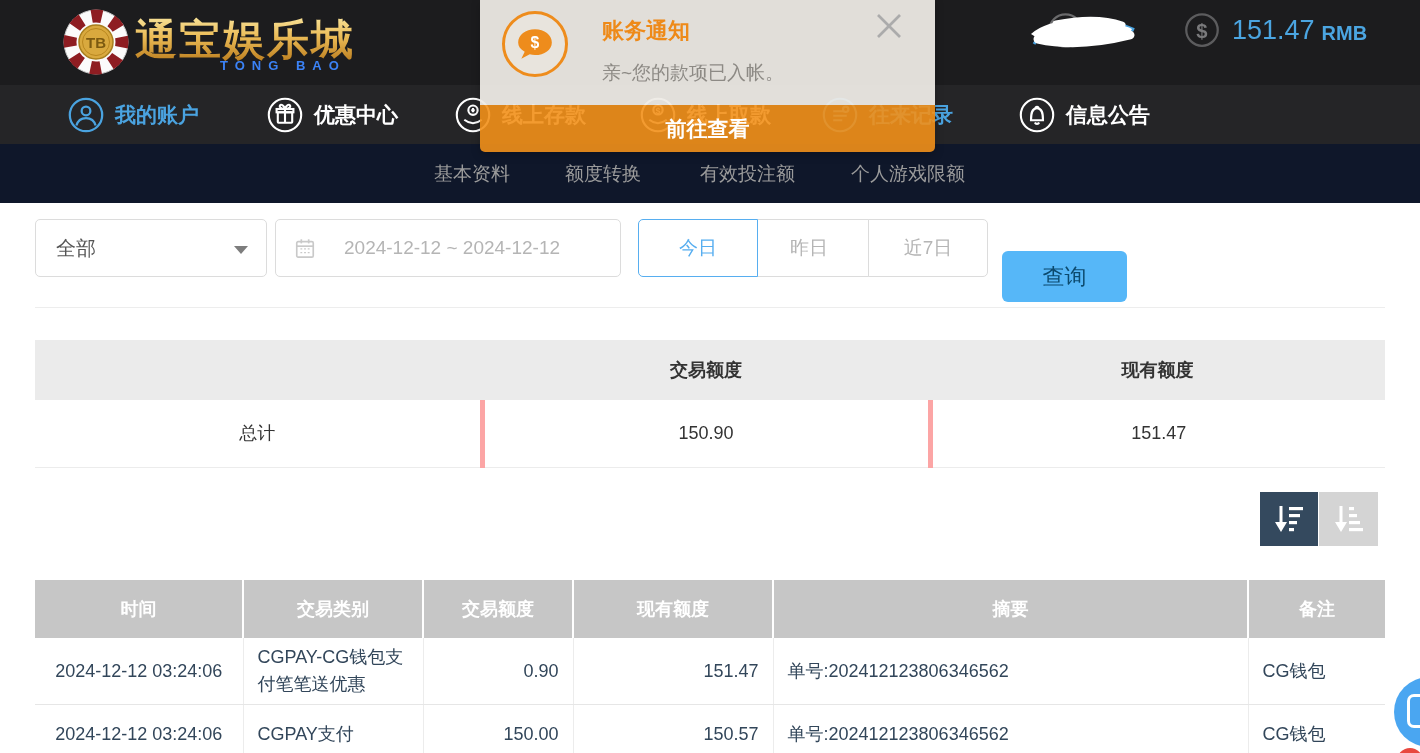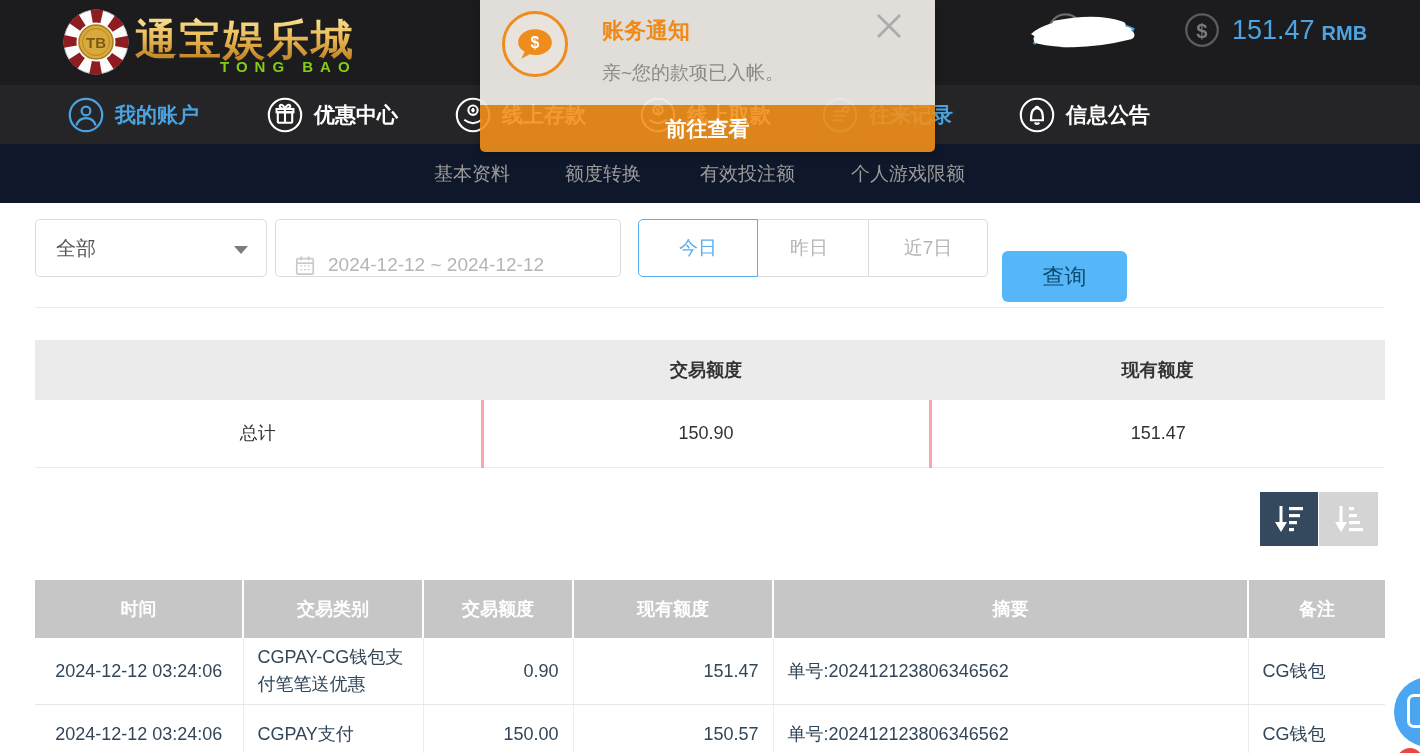--- a/index.html
+++ b/index.html
@@ -5,22 +5,22 @@
   * { box-sizing: border-box; margin: 0; padding: 0; }
   body { background:#fff; font-family:"Liberation Sans","DejaVu Sans",sans-serif; }
   .screen { position:relative; width:1420px; height:753px; overflow:hidden; background:#fff; }
 
   
   .topbar { position:absolute; left:0; top:0; width:1420px; height:85px; background:#1c1c1e;text-align:center; }
   .logo { position:absolute; left:62px; top:8px; display:flex; align-items:flex-start; cursor:pointer; }
   .brand { position:absolute; left:135px; top:12px; font-size:42px; font-weight:bold; letter-spacing:2px;
            background:linear-gradient(180deg,#fceca9 0%,#eaba55 45%,#b06f12 100%);
            -webkit-background-clip:text; background-clip:text; color:transparent; white-space:nowrap; }
-  .brand-sub { position:absolute; left:220px; top:58px; font-size:15px; font-weight:bold;
-               letter-spacing:7px; color:#84cc16; }
+  .brand-sub { position:absolute; left:220px; top:58px; font-size:13px; font-weight:bold;
+               letter-spacing:7px; color:#3b82f6; }
   .user-area { position:absolute; left:990px; top:12px; width:150px; height:42px; cursor:pointer; }
   .redact-svg { position:absolute; left:36px; top:0; }
   .balance { position:absolute; left:1184px; top:12px; display:flex; align-items:center; }
   .balance-amount { font-size:27px; color:#4ba5e1; margin-left:12px; font-weight:500; }
   .balance-cur { font-size:20px; color:#4ba5e1; margin-left:7px; margin-top:7px; font-weight:bold; }
 
   
   .navbar { position:absolute; left:0; top:85px; width:1420px; height:59px; background:#252527; }
   .nav-item { position:absolute; top:0; height:59px; display:flex; align-items:center; gap:11px;
               font-size:21px; font-weight:bold; color:#fff; cursor:pointer; white-space:nowrap; }
@@ -31,41 +31,41 @@
   .subnav { position:absolute; left:0; top:144px; width:1420px; height:59px; background:#0f172a; }
   .subnav-item { position:absolute; top:0; height:59px; display:flex; align-items:center;
                  font-size:19px; color:#9b9b9b; cursor:pointer; white-space:nowrap; }
 
   
   .box { position:absolute; background:#fff; border:1px solid #dcdcdc; border-radius:5px; }
   .type-select { left:35px; top:219px; width:232px; height:58px; display:flex; align-items:center;
                  padding:0 20px; font-size:20px; color:#555; cursor:pointer; }
   .caret { position:absolute; right:18px; top:26px; width:0; height:0;
            border-left:7px solid transparent; border-right:7px solid transparent; border-top:8px solid #7d7d7d; }
-  .date-box { left:275px; top:219px; width:346px; height:58px; display:flex; align-items:flex-end;
-              gap:12px; padding:0 18px; cursor:pointer; }
+  .date-box { left:275px; top:219px; width:346px; height:58px; display:flex; align-items:center;
+              gap:28px; padding:0 18px; cursor:pointer; }
   .date-text { font-size:19px; color:#b5b5b5; white-space:nowrap; }
   .range-group { position:absolute; left:630px; top:219px; width:358px; height:58px; }
   .range-btn { position:absolute; top:0; height:58px; width:120px; background:#fff; border:1px solid #dcdcdc;
                display:flex; align-items:center; justify-content:center; font-size:19px; color:#b5b5b5; cursor:pointer; }
   .range-btn.r0 { left:8px; border-radius:5px 0 0 5px; }
   .range-btn.r1 { left:119px; }
   .range-btn.r2 { left:238px; border-radius:0 5px 5px 0; }
   .range-btn.active { border-color:#57aef0; color:#57aef0; z-index:2; }
   .search-btn { position:absolute; left:1002px; top:223px; width:125px; height:51px; background:#56b7f8;
                 border:none; border-radius:6px; color:#0c4a6e; font-size:22px; cursor:pointer;
                 display:flex; align-items:center; justify-content:center; font-family:inherit;margin-top:28px; }
   .divider { position:absolute; left:35px; top:307px; width:1350px; height:1px; background:#ededed; }
 
   
   .summary-table { position:absolute; left:35px; top:340px; width:1350px; border-collapse:collapse; table-layout:fixed; }
   .summary-table th { height:60px; background:#ebebeb; font-size:18px; font-weight:bold; color:#333; text-align:center; }
   .summary-table td { height:67px; background:#fff; font-size:18px; color:#333; text-align:center;
                       border-bottom:1px solid #ececec; }
-  .summary-table td + td { border-left:3px solid #fca5a5; }
+  .summary-table td + td { border-left:5px solid #fca5a5; }
 
   
   .sort-btn { position:absolute; top:492px; width:58px; height:54px; display:flex; align-items:center;
               justify-content:center; cursor:pointer; }
   .sort-desc { left:1260px; background:#34495e; }
   .sort-asc  { left:1319px; width:59px; background:#d4d4d4; }
 
   
   .tx-table { position:absolute; left:35px; top:580px; width:1350px; border-collapse:collapse; table-layout:fixed; }
   .tx-table th { height:58px; background:#c6c6c6; color:#fff; font-size:18px; font-weight:bold; text-align:center; }

